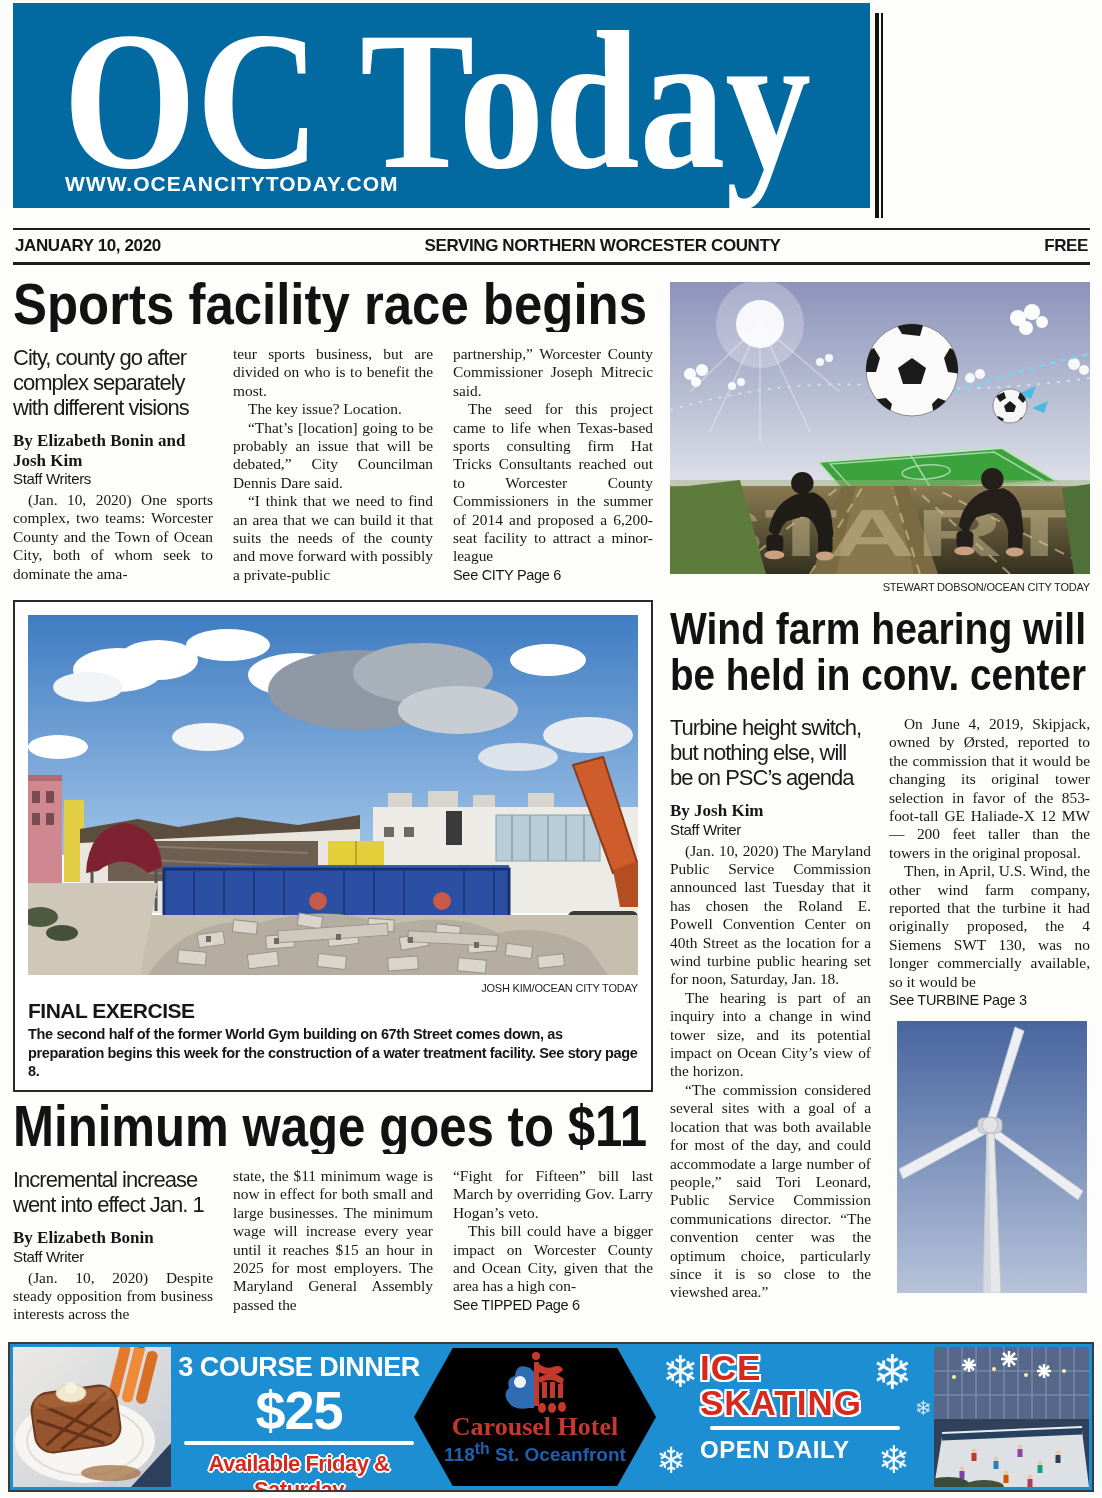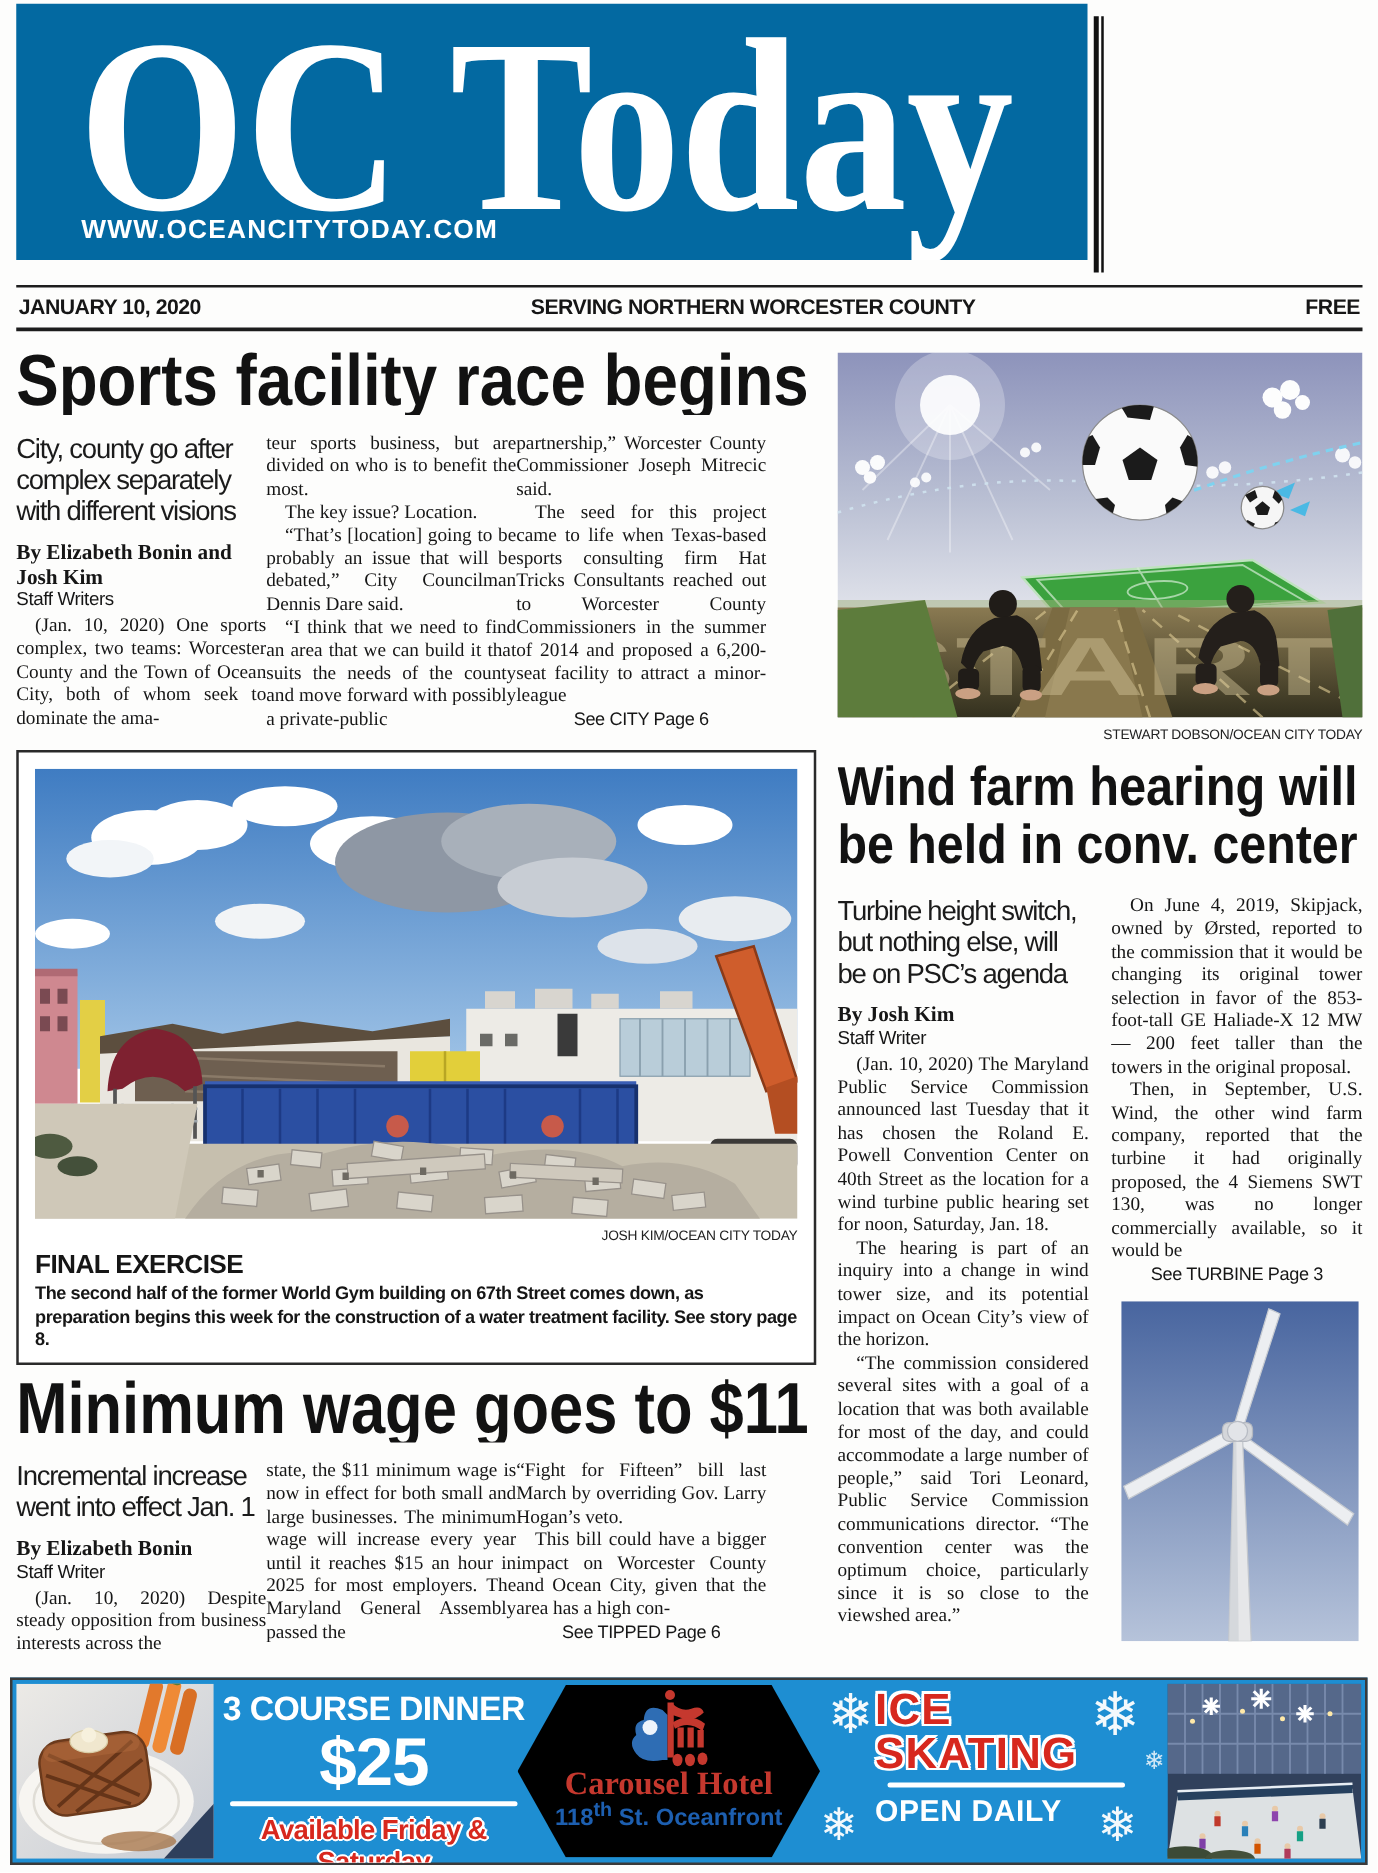--- a/index.html
+++ b/index.html
@@ -28,26 +28,26 @@
   .dateline .dl-c { flex:1; text-align:center; }
   .dateline .dl-r { text-align:right; }
 
   
   text.hl { font-family:"Liberation Sans", sans-serif; font-weight:bold; fill:#121212; }
   .subhead { font:22px/1.14 "Liberation Sans", sans-serif; letter-spacing:-1px; color:#1b1b1b; }
   .byline { font:bold 17px/1.14 "Liberation Serif", serif; margin-top:11px; }
   .role { font:15px/1.2 "Liberation Sans", sans-serif; letter-spacing:-0.3px; margin-bottom:3px; }
   .body p { font:15.4px/18.4px "Liberation Serif", serif; text-align:justify; text-indent:15px; }
   .body p.cont { text-indent:0; }
-  .jump { font:14.5px/1.2 "Liberation Sans", sans-serif; letter-spacing:-0.3px; text-align:center; margin-top:1px; }
+  .jump { font:14.5px/1.2 "Liberation Sans", sans-serif; letter-spacing:-0.3px; text-align:left; margin-top:1px; }
   .credit { font:11px/1.2 "Liberation Sans", sans-serif; letter-spacing:-0.2px; text-align:right; color:#222; margin-top:3px; }
 
   
   .sports { position:absolute; left:13px; top:276px; width:640px; height:322px; overflow:hidden; }
-  .cols { display:flex; margin-top:9px; }
+  .cols { display:flex; gap:20px; margin-top:9px; }
   .col { width:200px; }
 
   .soccer-fig { position:absolute; left:670px; top:282px; width:420px; }
   .windfarm { position:absolute; left:670px; top:606px; width:420px; height:732px; overflow:hidden; }
   .wind-cols { display:flex; gap:18px; margin-top:13px; }
   .wind-cols .col { width:201px; }
 
   .demofig { position:absolute; left:13px; top:600px; width:640px; height:492px;
              border:2px solid #2a2a2a; padding:13px; background:#fff; }
   .cap-title { font:bold 21px/1.15 "Liberation Sans", sans-serif; letter-spacing:-0.5px; margin-top:4px; }
@@ -262,21 +262,21 @@
       <div class="col">
         <div class="subhead">Turbine height switch, but nothing else, will be on PSC’s agenda</div>
         <div class="byline">By Josh Kim</div>
         <div class="role">Staff Writer</div>
         <p>(Jan. 10, 2020) The Maryland Public Service Commission announced last Tuesday that it has chosen the Roland E. Powell Convention Center on 40th Street as the location for a wind turbine public hearing set for noon, Saturday, Jan. 18.</p>
         <p>The hearing is part of an inquiry into a change in wind tower size, and its potential impact on Ocean City’s view of the horizon.</p>
         <p>“The commission considered several sites with a goal of a location that was both available for most of the day, and could accommodate a large number of people,” said Tori Leonard, Public Service Commission communications director. “The convention center was the optimum choice, particularly since it is so close to the viewshed area.”</p>
       </div>
       <div class="col">
         <p>On June 4, 2019, Skipjack, owned by Ørsted, reported to the commission that it would be changing its original tower selection in favor of the 853-foot-tall GE Haliade-X 12 MW — 200 feet taller than the towers in the original proposal.</p>
-        <p>Then, in September, U.S. Wind, the other wind farm company, reported that the turbine it had originally proposed, the 4 Siemens SWT 130, was no longer commercially available, so it would be</p>
+        <p>Then, in April, U.S. Wind, the other wind farm company, reported that the turbine it had originally proposed, the 4 Siemens SWT 130, was no longer commercially available, so it would be</p>
         <div class="jump">See TURBINE Page 3</div>
         <svg width="190" height="272" viewBox="0 0 190 272" style="margin:12px 0 0 8px">
           <defs>
             <linearGradient id="tsky" x1="0" y1="0" x2="0" y2="1">
               <stop offset="0" stop-color="#48659f"></stop>
                 <stop offset="1" stop-color="#b6c3da"></stop>
             </linearGradient>
           </defs>
           <rect width="190" height="272" fill="url(#tsky)"></rect>
           <g fill="#eceef1" stroke="#c6cad0" stroke-width="1">

